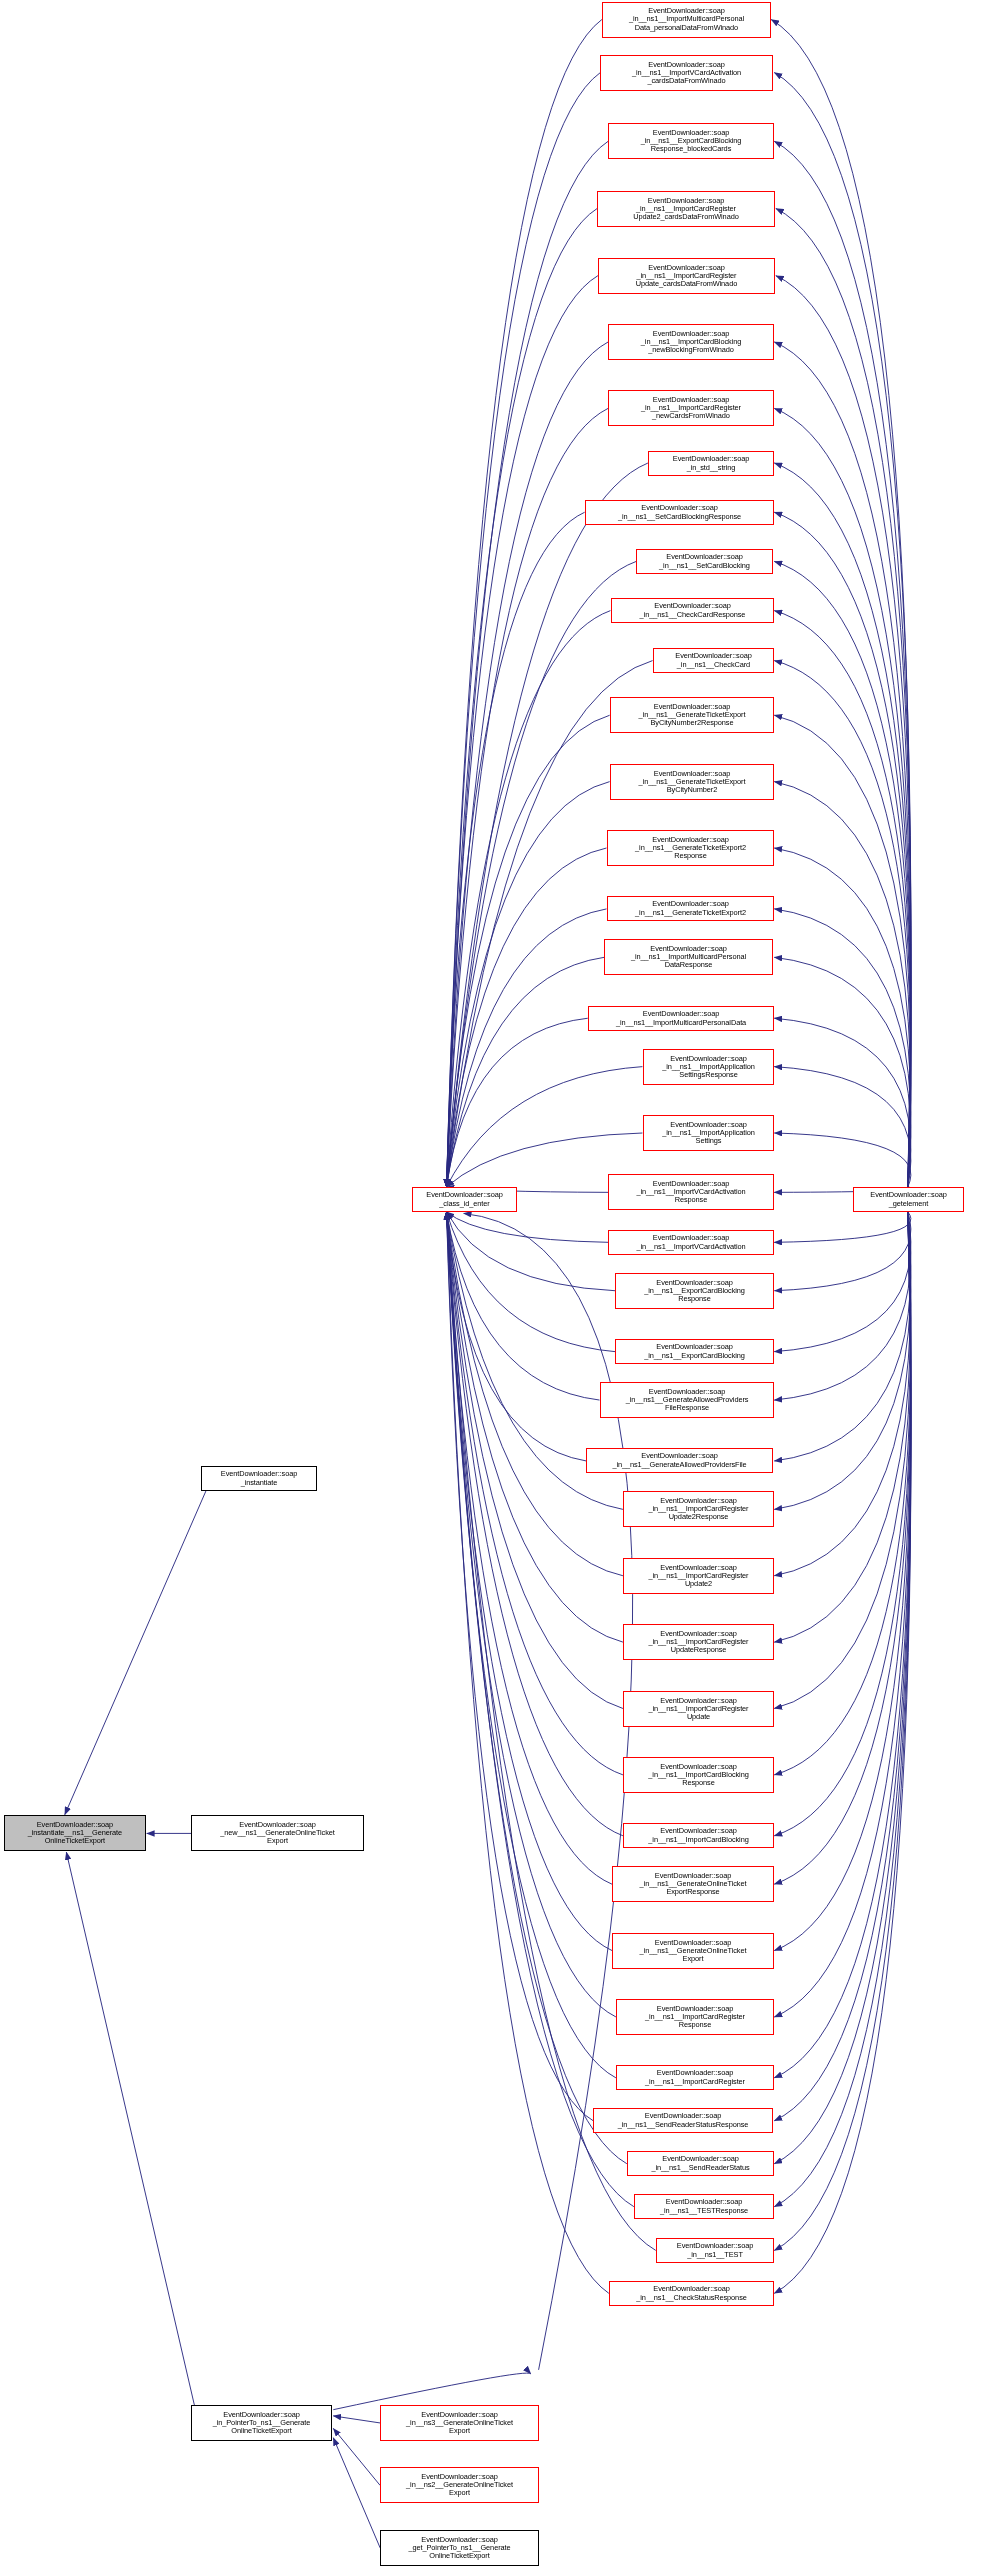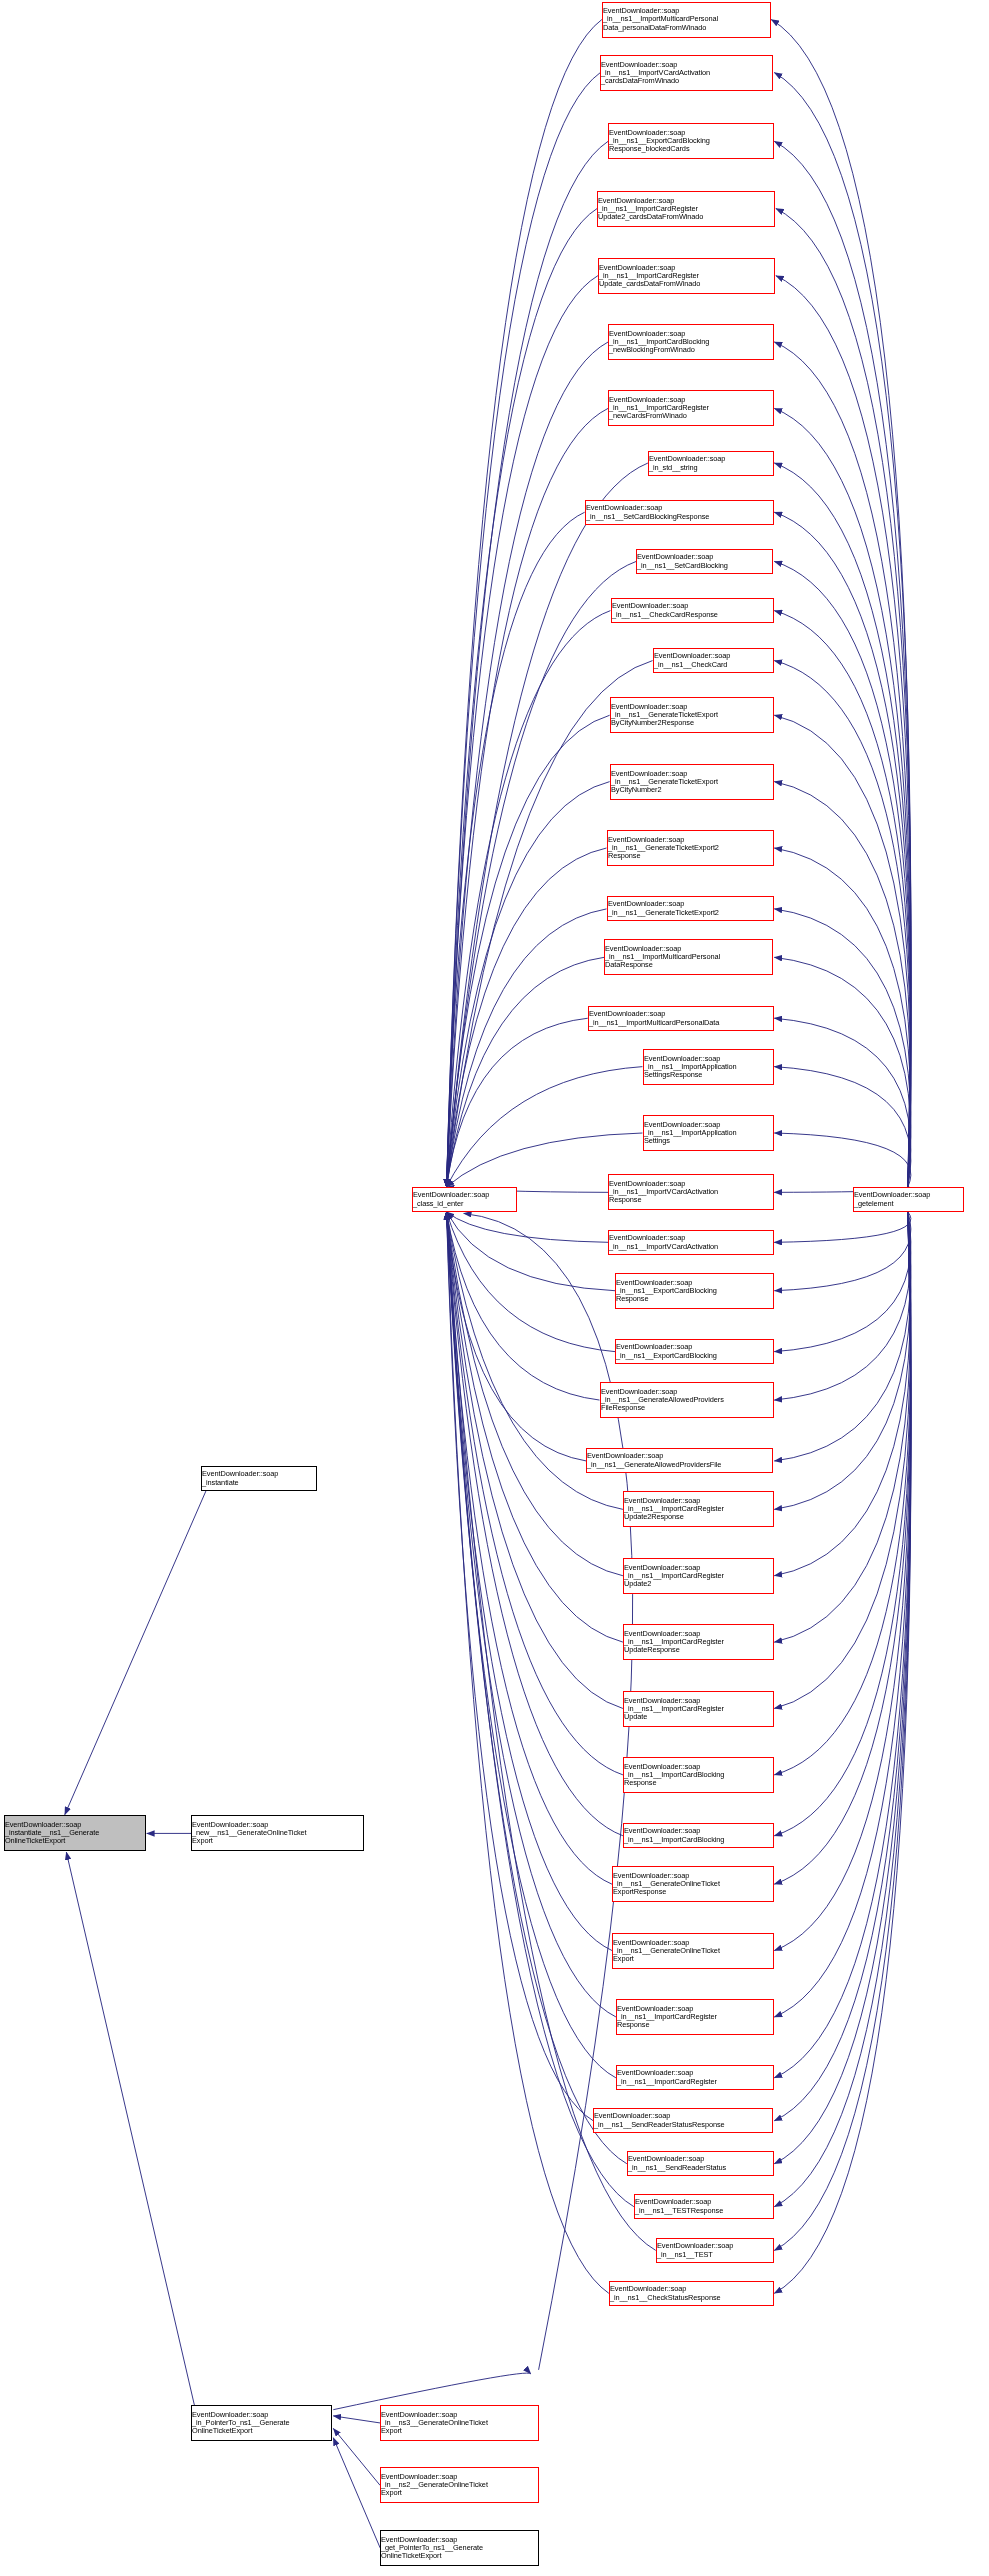--- a/index.html
+++ b/index.html
@@ -25,21 +25,21 @@
   }
   .node {
     position: absolute;
     box-sizing: border-box;
     border: 0.8px solid #ff0000;
     background: #ffffff;
     color: #000000;
     display: flex;
     align-items: center;
     justify-content: center;
-    text-align: left;
+    text-align: center;
     line-height: 1.12;
     letter-spacing: -0.1px;
     white-space: pre-line;
     z-index: 5;
     font-size: 7.4px;
   }
   .node.plain {
     border: 0.8px solid #000000;
   }
   .node.current {

